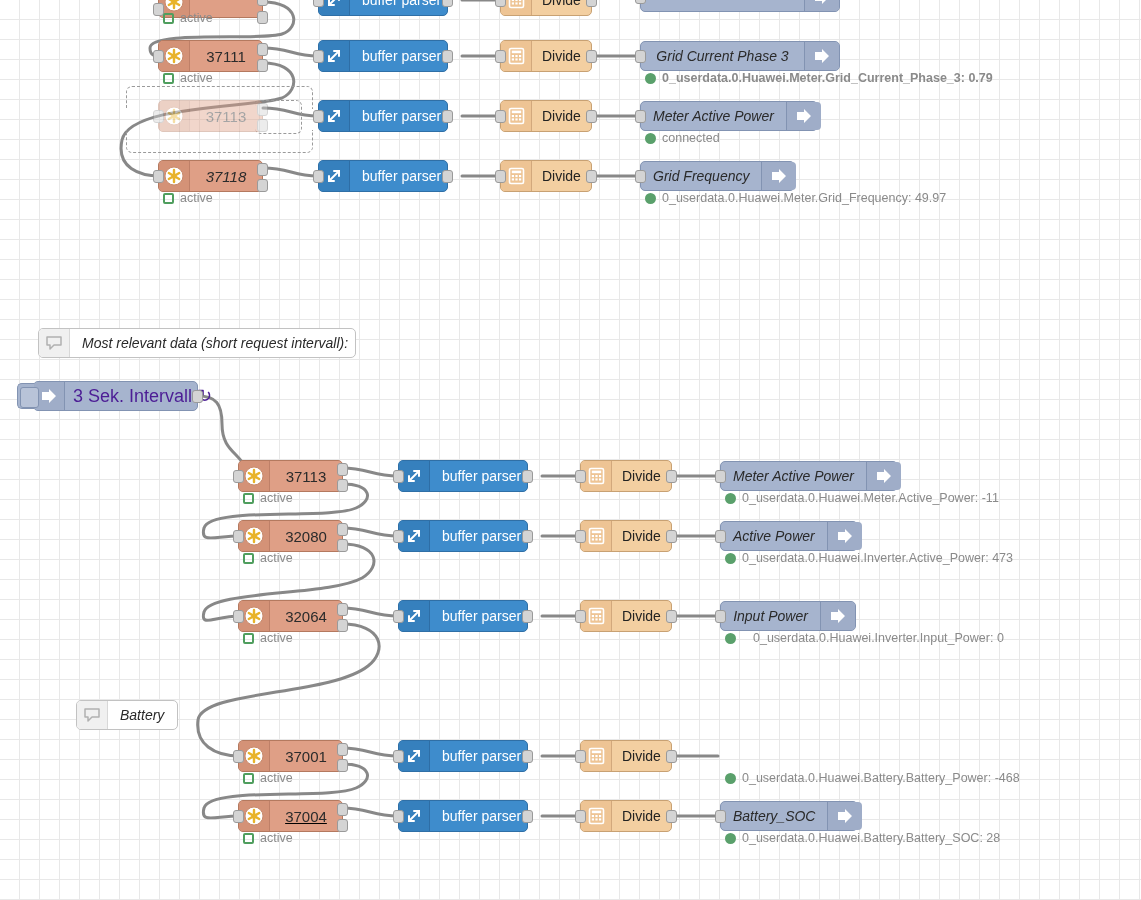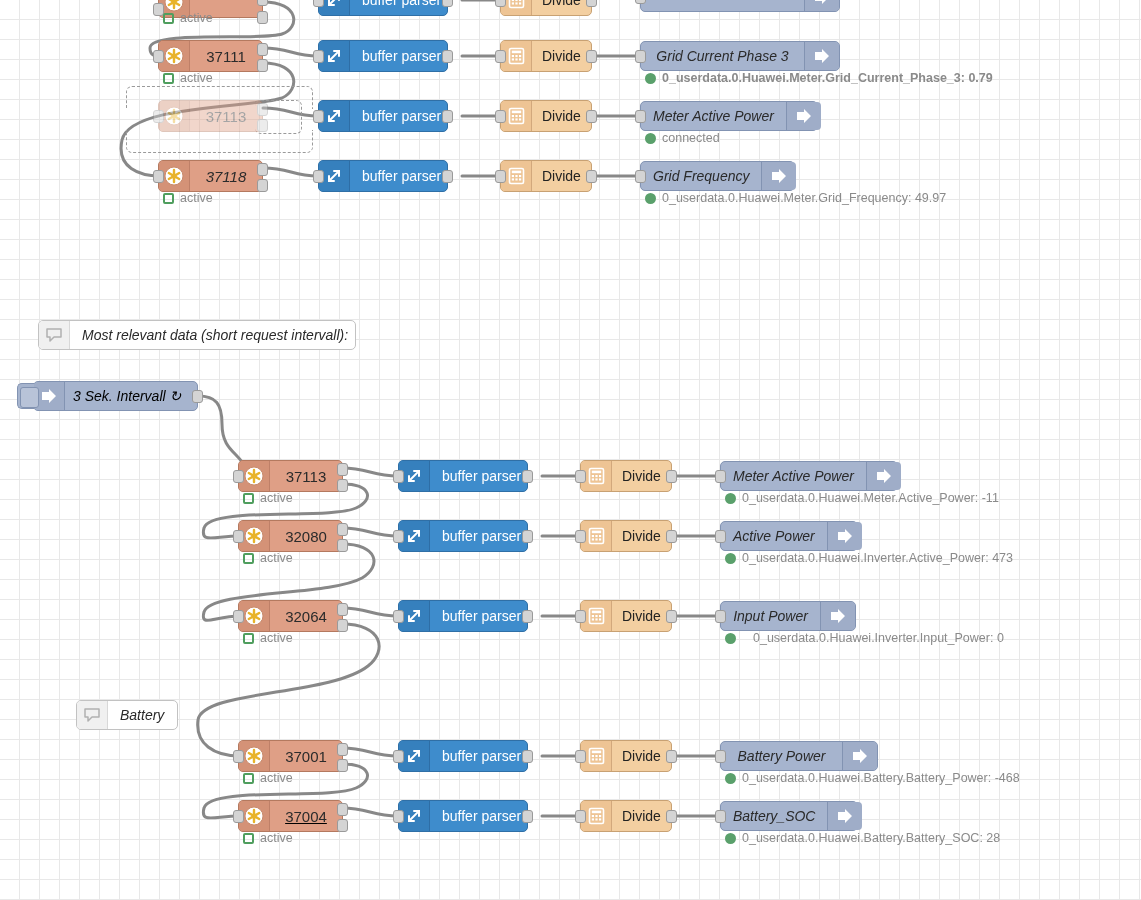--- a/index.html
+++ b/index.html
@@ -142,23 +142,22 @@
     height: 30px;
     width: 130px;
   }
   .node-inject .icon-box {
     background: #9fadc8;
     border-right: 1px solid #8293b2;
     width: 30px;
     flex: 0 0 30px;
   }
   .node-inject .label {
-    font-style: italic;
-    font-size: 14px;
-    color: #000000;
+    font-size: 18px;
+    color: #4c1d95;
     padding-left: 8px;
     white-space: nowrap;
   }
   .inject-button {
     position: absolute;
     left: -17px;
     top: 1px;
     width: 17px;
     height: 26px;
     box-sizing: border-box;
@@ -581,21 +580,21 @@
       <svg class="icon-svg" width="18" height="16" viewBox="0 0 18 16">
           <polygon points="2,4 9,4 9,1 16,8 9,15 9,12 2,12" fill="#ffffff"></polygon>
         </svg>
     </span>
   </div>
   <div class="status" style="left:645px; top:192px;">
     <span class="dot-fill"></span>
     <span class="txt">0_userdata.0.Huawei.Meter.Grid_Frequency: 49.97</span>
   </div>
 
-  <div class="node node-comment" style="left:38px; top:320px; width:318px;">
+  <div class="node node-comment" style="left:38px; top:328px; width:318px;">
     <span class="icon-box">
       <svg class="icon-svg" width="18" height="16" viewBox="0 0 18 16">
         <path d="M2,2 h14 v8 h-7 l-4,4 v-4 h-3 z" fill="none" stroke="#b0b0b0" stroke-width="1.5" stroke-linejoin="round"></path>
       </svg>
     </span>
     <span class="label">Most relevant data (short request intervall):</span>
   </div>
 
   <div class="node node-inject" style="left:33px; top:381px; width:165px;">
     <span class="inject-button">
@@ -882,29 +881,20 @@
           <rect x="3.8" y="11.4" width="2.2" height="2.1"></rect>
             <rect x="7.4" y="11.4" width="2.2" height="2.1"></rect>
             <rect x="11" y="11.4" width="2.2" height="2.1"></rect>
         </g>
       </svg>
     </span>
     <span class="label">Divide</span>
     <span class="port port-out" style="top:9px;"></span>
   </div>
 
-  <div class="node node-out" style="left:720px; top:741px; width:158px;">
-    <span class="port port-in" style="top:8px;"></span>
-    <span class="label">Battery Power</span>
-    <span class="out-arrow">
-      <svg class="icon-svg" width="18" height="16" viewBox="0 0 18 16">
-          <polygon points="2,4 9,4 9,1 16,8 9,15 9,12 2,12" fill="#ffffff"></polygon>
-        </svg>
-    </span>
-  </div>
   <div class="status" style="left:725px; top:772px;">
     <span class="dot-fill"></span>
     <span class="txt">0_userdata.0.Huawei.Battery.Battery_Power: -468</span>
   </div>
 
   <div class="node node-modbus" style="left:238px; top:800px;text-decoration:underline;">
     <span class="port port-in" style="top:9px;"></span>
     <span class="icon-box">
       <svg class="icon-svg" width="20" height="20" viewBox="0 0 20 20">
         <circle cx="10" cy="10" r="9" fill="#ffffff" stroke="#c88a6c" stroke-width="1"></circle>

